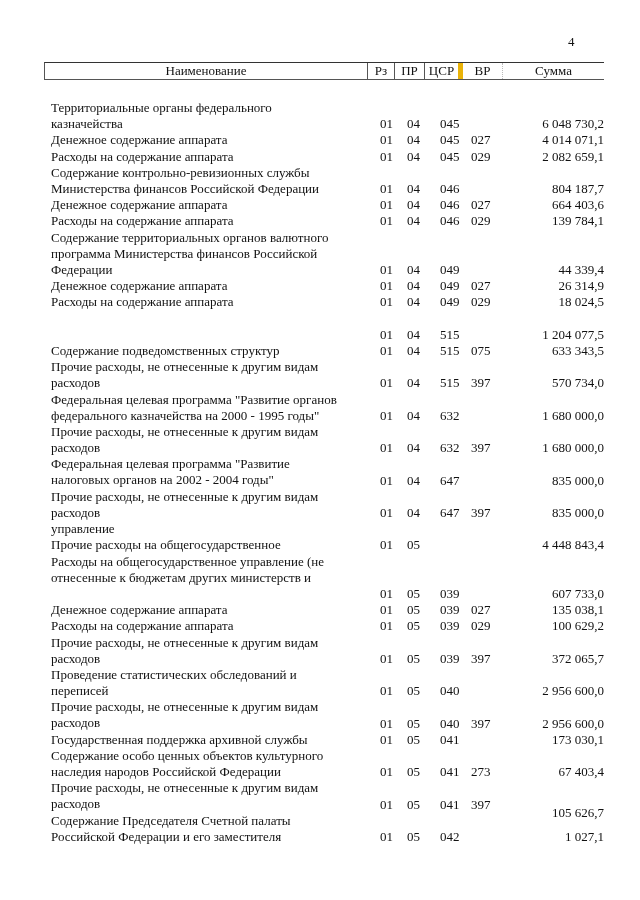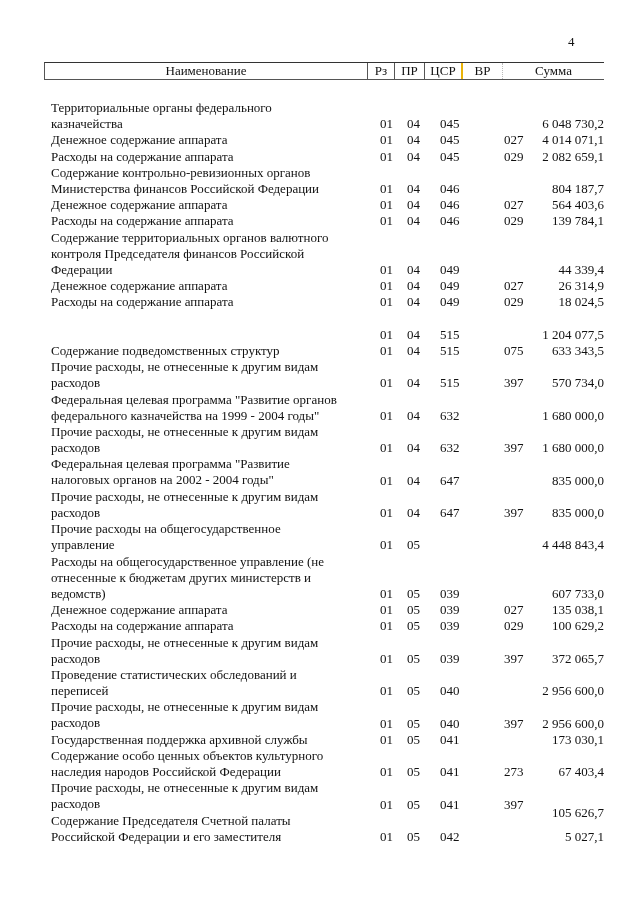--- a/index.html
+++ b/index.html
@@ -39,21 +39,21 @@
     .th {
       height: 100%;
       display: flex;
       align-items: center;
       justify-content: center;
       box-sizing: border-box;
     }
     .th-name { width: 323px; border-right: 1px solid #555; }
     .th-rz { width: 27px; border-right: 1px solid #555; }
     .th-pr { width: 30px; border-right: 1px solid #555; }
-    .th-csr { width: 38px; border-right: 2px solid #eab308; }
+    .th-csr { width: 38px; border-right: 5px solid #eab308; }
     .th-vr { width: 40px; border-right: 1px dotted #bbb; }
     .th-sum { flex: 1; }
 
     .rows {
       position: absolute;
       left: 0;
       top: 0;
       width: 640px;
     }
     .row {
@@ -70,21 +70,21 @@
       white-space: nowrap;
     }
     .name .line { display: block; height: 16px; }
     .cell {
       position: absolute;
       white-space: nowrap;
     }
     .rz { left: 380px; }
     .pr { left: 407px; }
     .csr { left: 440px; }
-    .vr { left: 504px; }
+    .vr { left: 471px; }
     .sum { right: 36px; text-align: right; }
   </style>
 </head>
 <body>
 
 <div class="page-number">4</div>
 
 <div class="table-header">
   <div class="th th-name">Наименование</div>
   <div class="th th-rz">Рз</div>
@@ -121,53 +121,53 @@
         <span class="line">Расходы на содержание аппарата</span>
       </div>
       <span class="cell rz" style="top: 0px;">01</span>
       <span class="cell pr" style="top: 0px;">04</span>
       <span class="cell csr" style="top: 0px;">045</span>
       <span class="cell vr" style="top: 0px;">029</span>
       <span class="cell sum" style="top: 0px;">2 082 659,1</span>
     </div>
     <div class="row" style="top: 164.8px; height: 32.4px;">
       <div class="name">
-        <span class="line">Содержание контрольно-ревизионных органов</span>
+        <span class="line">Содержание контрольно-ревизионных службы</span>
         <span class="line">Министерства финансов Российской Федерации</span>
       </div>
       <span class="cell rz" style="top: 16.2px;">01</span>
       <span class="cell pr" style="top: 16.2px;">04</span>
       <span class="cell csr" style="top: 16.2px;">046</span>
       <span class="cell vr" style="top: 16.2px;"></span>
       <span class="cell sum" style="top: 16.2px;">804 187,7</span>
     </div>
     <div class="row" style="top: 197.2px; height: 16.2px;">
       <div class="name">
         <span class="line">Денежное содержание аппарата</span>
       </div>
       <span class="cell rz" style="top: 0px;">01</span>
       <span class="cell pr" style="top: 0px;">04</span>
       <span class="cell csr" style="top: 0px;">046</span>
       <span class="cell vr" style="top: 0px;">027</span>
-      <span class="cell sum" style="top: 0px;">564 403,6</span>
+      <span class="cell sum" style="top: 0px;">664 403,6</span>
     </div>
     <div class="row" style="top: 213.4px; height: 16.2px;">
       <div class="name">
         <span class="line">Расходы на содержание аппарата</span>
       </div>
       <span class="cell rz" style="top: 0px;">01</span>
       <span class="cell pr" style="top: 0px;">04</span>
       <span class="cell csr" style="top: 0px;">046</span>
       <span class="cell vr" style="top: 0px;">029</span>
       <span class="cell sum" style="top: 0px;">139 784,1</span>
     </div>
     <div class="row" style="top: 229.6px; height: 48.6px;">
       <div class="name">
         <span class="line">Содержание территориальных органов валютного</span>
-        <span class="line">контроля Председателя финансов Российской</span>
+        <span class="line">программа Министерства финансов Российской</span>
         <span class="line">Федерации</span>
       </div>
       <span class="cell rz" style="top: 32.4px;">01</span>
       <span class="cell pr" style="top: 32.4px;">04</span>
       <span class="cell csr" style="top: 32.4px;">049</span>
       <span class="cell vr" style="top: 32.4px;"></span>
       <span class="cell sum" style="top: 32.4px;">44 339,4</span>
     </div>
     <div class="row" style="top: 278.2px; height: 16.2px;">
       <div class="name">
@@ -213,21 +213,21 @@
       </div>
       <span class="cell rz" style="top: 16.2px;">01</span>
       <span class="cell pr" style="top: 16.2px;">04</span>
       <span class="cell csr" style="top: 16.2px;">515</span>
       <span class="cell vr" style="top: 16.2px;">397</span>
       <span class="cell sum" style="top: 16.2px;">570 734,0</span>
     </div>
     <div class="row" style="top: 391.6px; height: 32.4px;">
       <div class="name">
         <span class="line">Федеральная целевая программа "Развитие органов</span>
-        <span class="line">федерального казначейства на 1999 - 2004 годы"</span>
+        <span class="line">федерального казначейства на 2000 - 1995 годы"</span>
       </div>
       <span class="cell rz" style="top: 16.2px;">01</span>
       <span class="cell pr" style="top: 16.2px;">04</span>
       <span class="cell csr" style="top: 16.2px;">632</span>
       <span class="cell vr" style="top: 16.2px;"></span>
       <span class="cell sum" style="top: 16.2px;">1 680 000,0</span>
     </div>
     <div class="row" style="top: 424px; height: 32.4px;">
       <div class="name">
         <span class="line">Прочие расходы, не отнесенные к другим видам</span>
@@ -256,34 +256,33 @@
         <span class="line">расходов</span>
       </div>
       <span class="cell rz" style="top: 16.2px;">01</span>
       <span class="cell pr" style="top: 16.2px;">04</span>
       <span class="cell csr" style="top: 16.2px;">647</span>
       <span class="cell vr" style="top: 16.2px;">397</span>
       <span class="cell sum" style="top: 16.2px;">835 000,0</span>
     </div>
     <div class="row" style="top: 521.2px; height: 32.4px;">
       <div class="name">
+        <span class="line">управление</span>
         <span class="line">Прочие расходы на общегосударственное</span>
-        <span class="line">управление</span>
       </div>
       <span class="cell rz" style="top: 16.2px;">01</span>
       <span class="cell pr" style="top: 16.2px;">05</span>
       <span class="cell csr" style="top: 16.2px;"></span>
       <span class="cell vr" style="top: 16.2px;"></span>
       <span class="cell sum" style="top: 16.2px;">4 448 843,4</span>
     </div>
     <div class="row" style="top: 553.6px; height: 48.6px;">
       <div class="name">
         <span class="line">Расходы на общегосударственное управление (не</span>
         <span class="line">отнесенные к бюджетам других министерств и</span>
-        <span class="line">ведомств)</span>
       </div>
       <span class="cell rz" style="top: 32.4px;">01</span>
       <span class="cell pr" style="top: 32.4px;">05</span>
       <span class="cell csr" style="top: 32.4px;">039</span>
       <span class="cell vr" style="top: 32.4px;"></span>
       <span class="cell sum" style="top: 32.4px;">607 733,0</span>
     </div>
     <div class="row" style="top: 602.2px; height: 16.2px;">
       <div class="name">
         <span class="line">Денежное содержание аппарата</span>
@@ -371,15 +370,15 @@
     </div>
     <div class="row" style="top: 812.8px; height: 32.4px;">
       <div class="name">
         <span class="line">Содержание Председателя Счетной палаты</span>
         <span class="line">Российской Федерации и его заместителя</span>
       </div>
       <span class="cell rz" style="top: 16.2px;">01</span>
       <span class="cell pr" style="top: 16.2px;">05</span>
       <span class="cell csr" style="top: 16.2px;">042</span>
       <span class="cell vr" style="top: 16.2px;"></span>
-      <span class="cell sum" style="top: 16.2px;">5 027,1</span>
+      <span class="cell sum" style="top: 16.2px;">1 027,1</span>
     </div>
   </div>
 
 </body></html>

